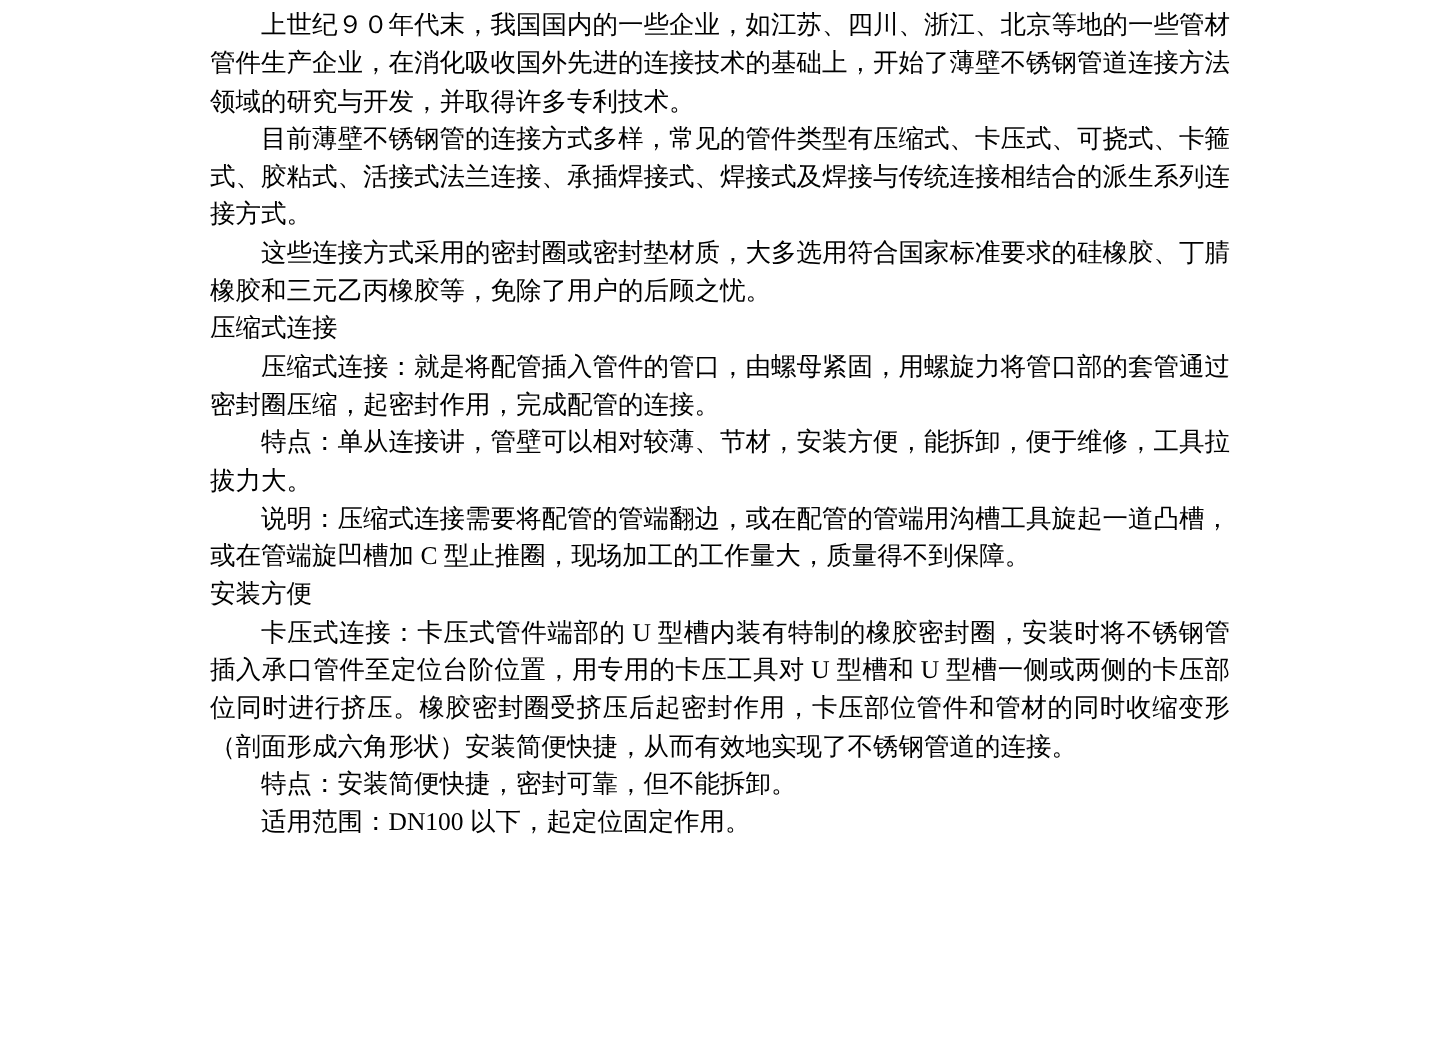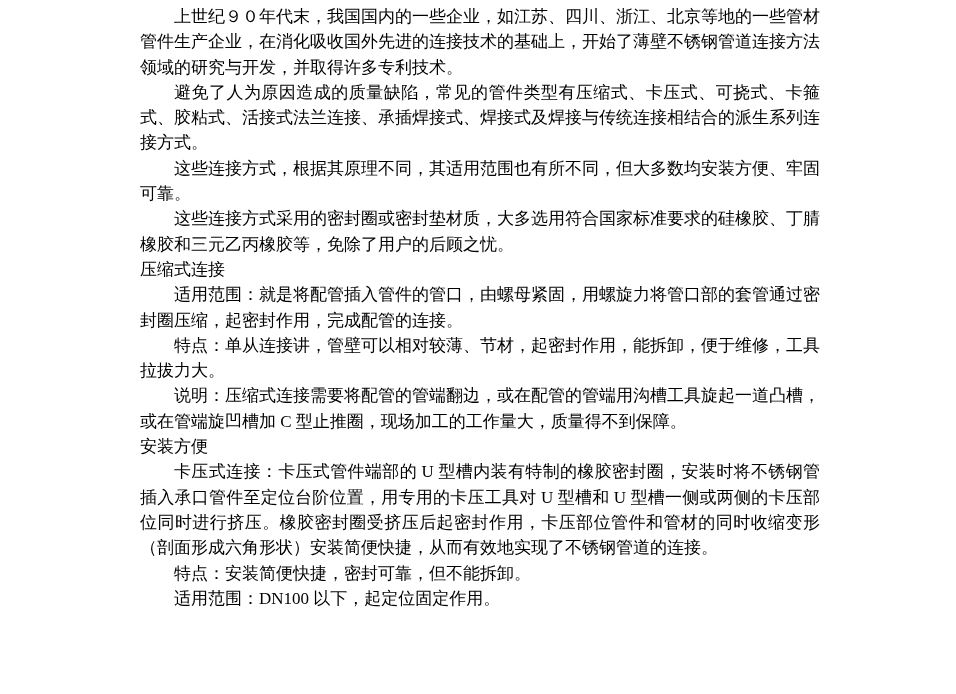--- a/index.html
+++ b/index.html
@@ -33,24 +33,23 @@
   .doc p.heading {
     text-indent: 0;
     font-family: Liberation Serif, serif;
   }
 </style>
 </head>
 <body>
 
 <div class="doc">
   <p class="para">上世纪９０年代末，我国国内的一些企业，如江苏、四川、浙江、北京等地的一些管材管件生产企业，在消化吸收国外先进的连接技术的基础上，开始了薄壁不锈钢管道连接方法领域的研究与开发，并取得许多专利技术。</p>
-  <p class="para">避免了人为原因造成的质量缺陷，常见的管件类型有压缩式、卡压式、可挠式、卡箍式、胶粘式、活接式法兰连接、承插焊接式、焊接式及焊接与传统连接相结合的派生系列连接方式。</p>
-  <p class="para">这些连接方式，根据其原理不同，其适用范围也有所不同，但大多数均安装方便、牢固可靠。</p>
+  <p class="para">目前薄壁不锈钢管的连接方式多样，常见的管件类型有压缩式、卡压式、可挠式、卡箍式、胶粘式、活接式法兰连接、承插焊接式、焊接式及焊接与传统连接相结合的派生系列连接方式。</p>
   <p class="para">这些连接方式采用的密封圈或密封垫材质，大多选用符合国家标准要求的硅橡胶、丁腈橡胶和三元乙丙橡胶等，免除了用户的后顾之忧。</p>
   <p class="heading">压缩式连接</p>
-  <p class="para">适用范围：就是将配管插入管件的管口，由螺母紧固，用螺旋力将管口部的套管通过密封圈压缩，起密封作用，完成配管的连接。</p>
-  <p class="para">特点：单从连接讲，管壁可以相对较薄、节材，起密封作用，能拆卸，便于维修，工具拉拔力大。</p>
+  <p class="para">压缩式连接：就是将配管插入管件的管口，由螺母紧固，用螺旋力将管口部的套管通过密封圈压缩，起密封作用，完成配管的连接。</p>
+  <p class="para">特点：单从连接讲，管壁可以相对较薄、节材，安装方便，能拆卸，便于维修，工具拉拔力大。</p>
   <p class="para">说明：压缩式连接需要将配管的管端翻边，或在配管的管端用沟槽工具旋起一道凸槽，或在管端旋凹槽加 C 型止推圈，现场加工的工作量大，质量得不到保障。</p>
   <p class="heading">安装方便</p>
   <p class="para">卡压式连接：卡压式管件端部的 U 型槽内装有特制的橡胶密封圈，安装时将不锈钢管插入承口管件至定位台阶位置，用专用的卡压工具对 U 型槽和 U 型槽一侧或两侧的卡压部位同时进行挤压。橡胶密封圈受挤压后起密封作用，卡压部位管件和管材的同时收缩变形（剖面形成六角形状）安装简便快捷，从而有效地实现了不锈钢管道的连接。</p>
   <p class="para">特点：安装简便快捷，密封可靠，但不能拆卸。</p>
   <p class="para">适用范围：DN100 以下，起定位固定作用。</p>
 </div>
 
 </body></html>

